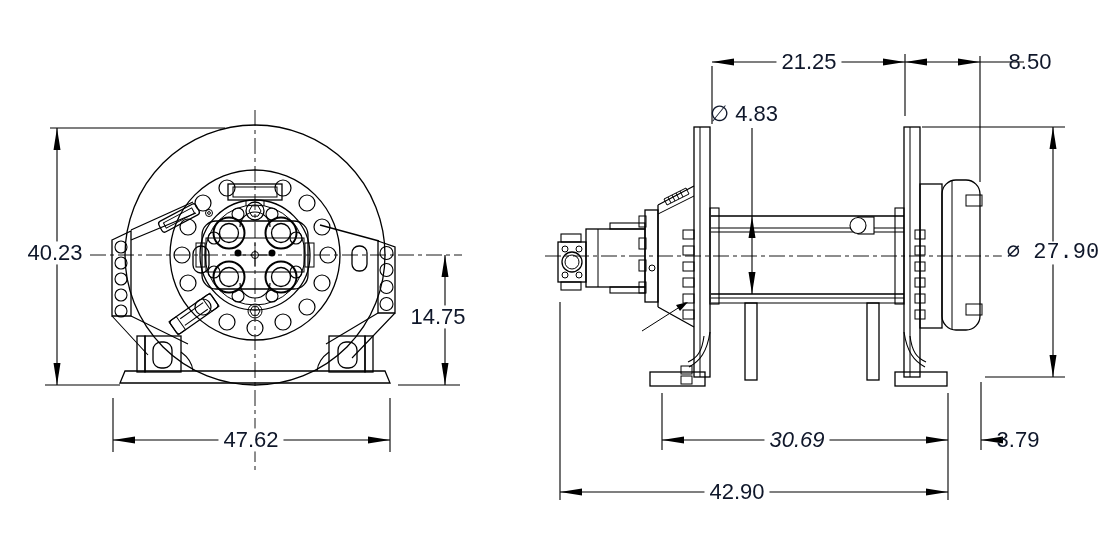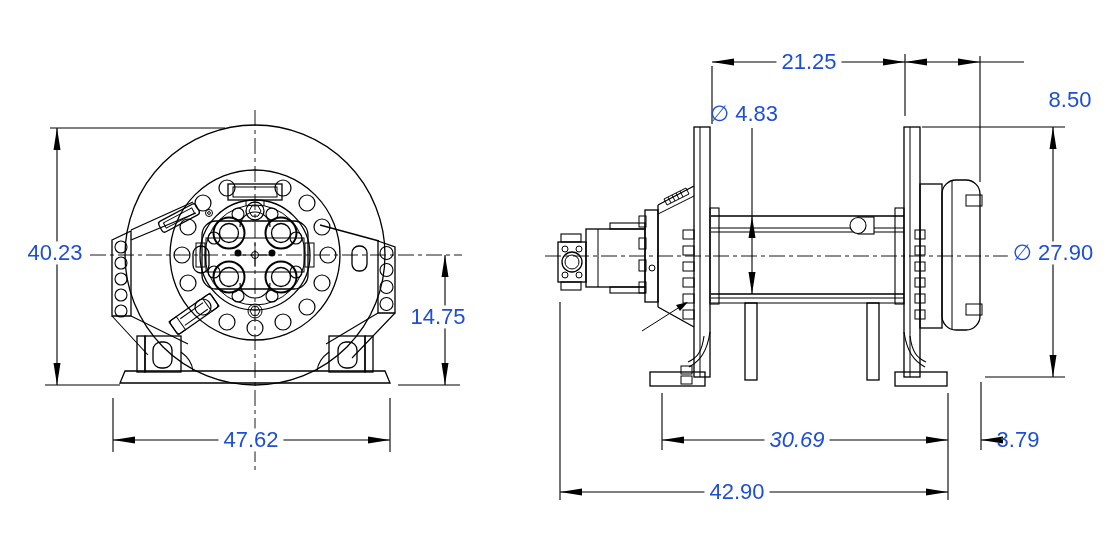--- a/index.html
+++ b/index.html
@@ -1,21 +1,21 @@
 <!DOCTYPE html>
 <html><head>
 <meta charset="utf-8">
 <style>
   html,body{margin:0;padding:0;background:#fff;}
   #stage{position:relative;width:1117px;height:533px;background:#fff;overflow:hidden;
          font-family:"Liberation Sans","DejaVu Sans",sans-serif;}
   svg{position:absolute;left:0;top:0;}
   .dim-label{position:absolute;transform:translate(-50%,-50%);
              font:22px/1.05 "Liberation Sans","DejaVu Sans",sans-serif;
-             color:#1d4ed8;background:#fff;padding:0 5px;white-space:nowrap;}
+             color:#0f172a;background:#fff;padding:0 5px;white-space:nowrap;}
   .no-bg{background:transparent;}
 </style>
 </head>
 <body>
 
 <div id="stage">
 
 <svg width="1117" height="533" viewBox="0 0 1117 533">
   <g stroke="#000" fill="none" stroke-width="1.3">
 
@@ -282,20 +282,20 @@
       <polygon points="560,492 582,488.5 582,495.5" fill="#000" stroke="none"></polygon>
       <polygon points="948,492 926,488.5 926,495.5" fill="#000" stroke="none"></polygon>
     </g>
   </g>
 </svg>
 
 <div class="dim-label" style="left:55px;top:253px;">40.23</div>
 <div class="dim-label" style="left:438px;top:317px;">14.75</div>
 <div class="dim-label" style="left:251px;top:440px;">47.62</div>
 <div class="dim-label" style="left:809px;top:62px;">21.25</div>
-<div class="dim-label no-bg" style="left:1070px;top:62px;margin-top:38px;">8.50</div>
+<div class="dim-label no-bg" style="left:1030px;top:62px;">8.50</div>
 <div class="dim-label no-bg" style="left:744px;top:114px;">∅ 4.83</div>
-<div class="dim-label" style="left:1053px;top:253px;">∅ 27.90</div>
+<div class="dim-label" style="left:1053px;top:253px;font-family:Liberation Mono, monospace;">∅ 27.90</div>
 <div class="dim-label" style="left:797px;top:440px;font-style:italic;">30.69</div>
 <div class="dim-label no-bg" style="left:1018px;top:440px;text-align:center;">3.79</div>
 <div class="dim-label" style="left:737px;top:492px;">42.90</div>
 
 </div>
 
 </body></html>

